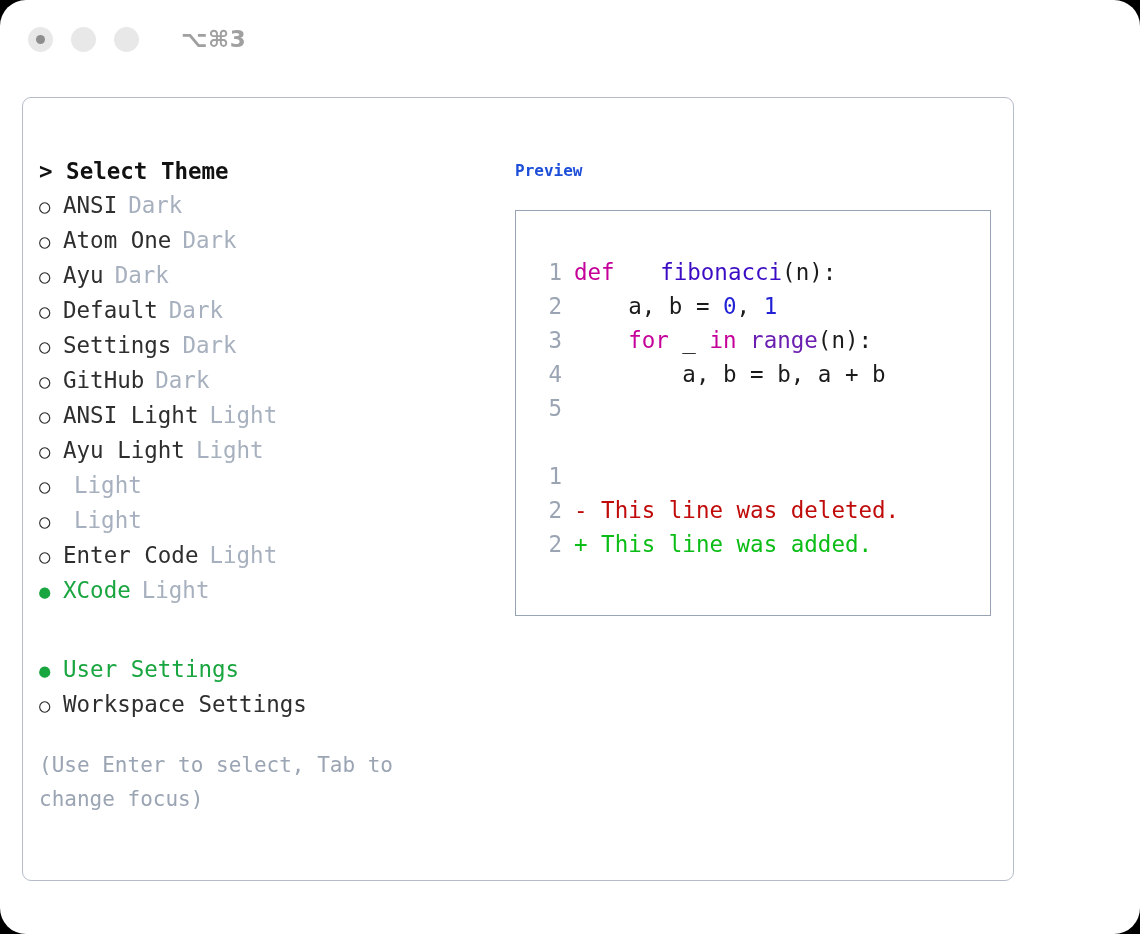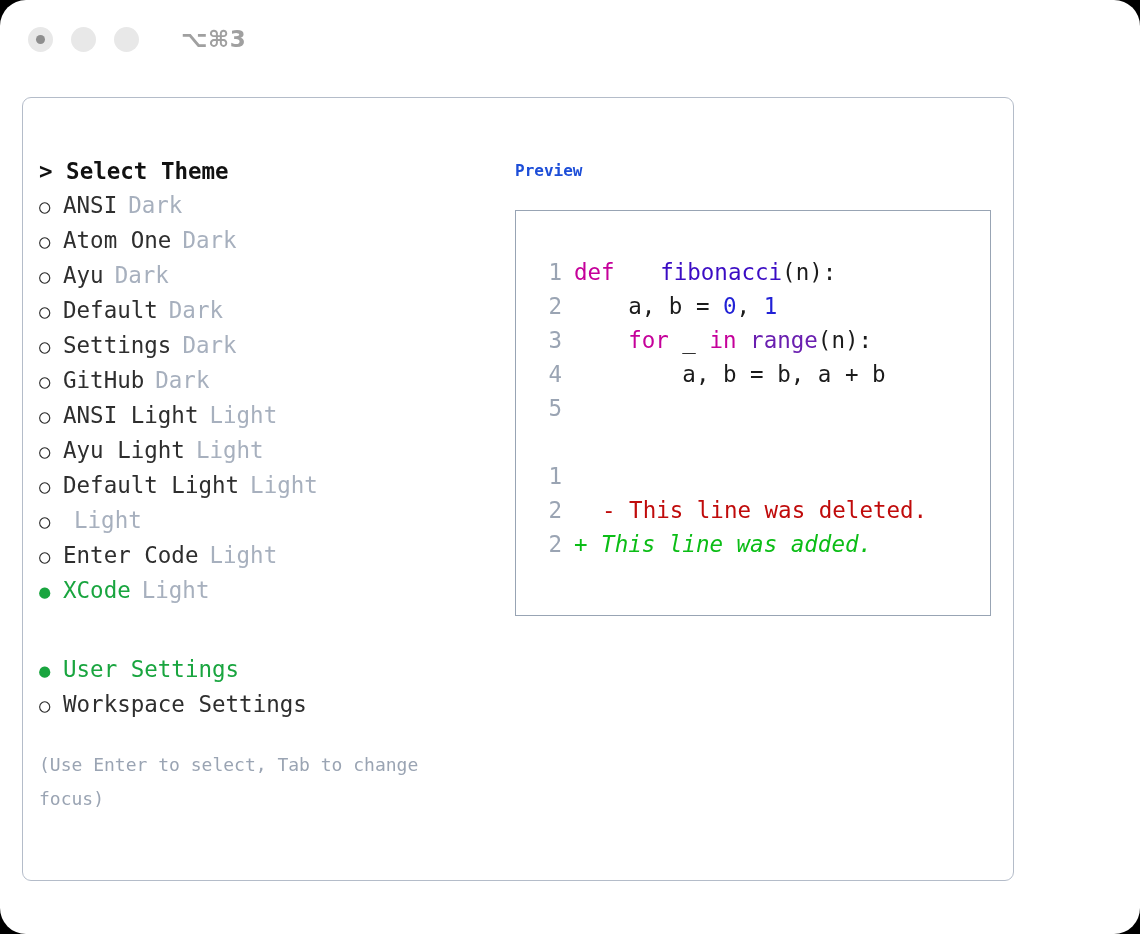--- a/index.html
+++ b/index.html
@@ -133,21 +133,21 @@
     font-size: 22.5px;
     color: #111111;
     line-height: 34px;
     padding-left: 24px;
     white-space: pre;
   }
   .spacer-block { height: 44px; }
   .spacer-small { height: 26px; }
 
   .hint {
-    font-size: 18px;
+    font-size: 21px;
     color: #9aa4b3;
     line-height: 34px;
     width: 400px;
     white-space: normal;
   }
 
   
   .right-col {
     flex: 1;
     padding: 44px 0 0 22px;
@@ -186,22 +186,22 @@
   .code-body { white-space: pre; }
 
   .tok-kw   { color: #c5009a; }
   .tok-fn   { color: #3b0cc4; margin-left: 32px; }
   .tok-call { color: #6a1fb0; }
   .tok-num  { color: #2121d6; }
   .tok-txt  { color: #1b1b1b; }
 
   .diff-gap { height: 34px; }
   .diff-ctx { color: #6f6f6f; }
-  .diff-del { color: #c00b0b; margin-left: 28px; }
-  .diff-add { color: #0bbd16; font-style: italic; }
+  .diff-del { color: #c00b0b; }
+  .diff-add { color: #0bbd16; }
 </style>
 </head>
 <body>
 
 <div class="app-window">
 
   <div class="titlebar">
     <div class="traffic-lights">
       <span class="dot active"></span>
       <span class="dot"></span>
@@ -218,21 +218,21 @@
 
         <div class="opt-list" id="theme-list">
             <div class="opt-row"><span class="opt-marker">○</span><span class="opt-label">ANSI</span><span class="opt-suffix">Dark</span></div>
             <div class="opt-row"><span class="opt-marker">○</span><span class="opt-label">Atom One</span><span class="opt-suffix">Dark</span></div>
             <div class="opt-row"><span class="opt-marker">○</span><span class="opt-label">Ayu</span><span class="opt-suffix">Dark</span></div>
             <div class="opt-row"><span class="opt-marker">○</span><span class="opt-label">Default</span><span class="opt-suffix">Dark</span></div>
             <div class="opt-row"><span class="opt-marker">○</span><span class="opt-label">Settings</span><span class="opt-suffix">Dark</span></div>
             <div class="opt-row"><span class="opt-marker">○</span><span class="opt-label">GitHub</span><span class="opt-suffix">Dark</span></div>
             <div class="opt-row"><span class="opt-marker">○</span><span class="opt-label">ANSI Light</span><span class="opt-suffix">Light</span></div>
             <div class="opt-row"><span class="opt-marker">○</span><span class="opt-label">Ayu Light</span><span class="opt-suffix">Light</span></div>
-            <div class="opt-row"><span class="opt-marker">○</span><span class="opt-label">Default Light</span><span class="opt-suffix">Light</span></div>
+            <div class="opt-row"><span class="opt-marker">○</span><span class="opt-suffix">Light</span></div>
             <div class="opt-row"><span class="opt-marker">○</span><span class="opt-suffix">Light</span></div>
             <div class="opt-row"><span class="opt-marker">○</span><span class="opt-label">Enter Code</span><span class="opt-suffix">Light</span></div>
             <div class="opt-row selected"><span class="opt-marker">●</span><span class="opt-label">XCode</span><span class="opt-suffix">Light</span></div>
           </div>
 
         <div class="spacer-block"></div>
 
 
         <div class="opt-list" id="apply-list">
             <div class="opt-row selected"><span class="opt-marker">●</span><span class="opt-label">User Settings</span></div>

